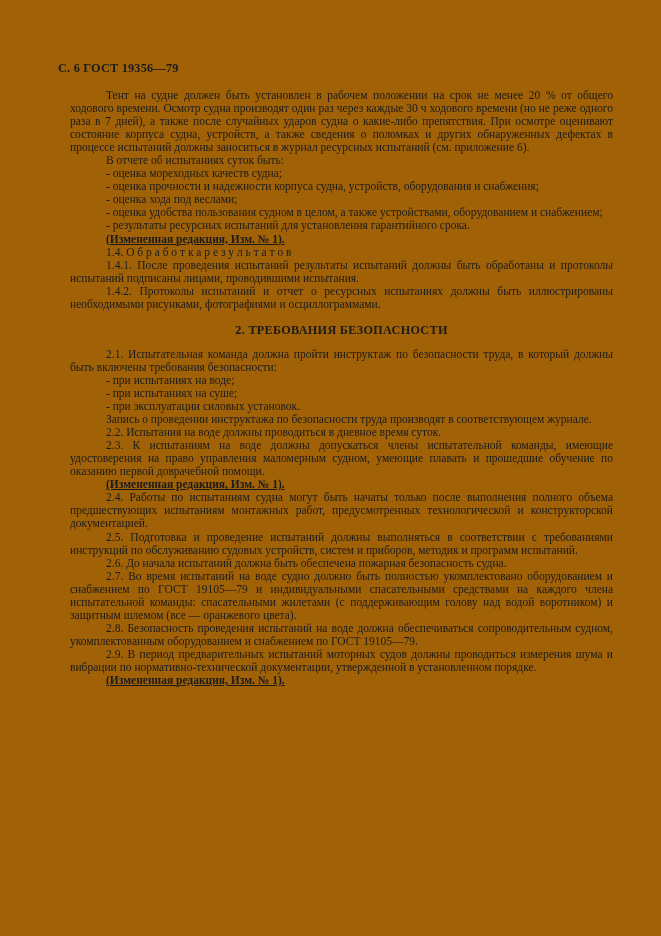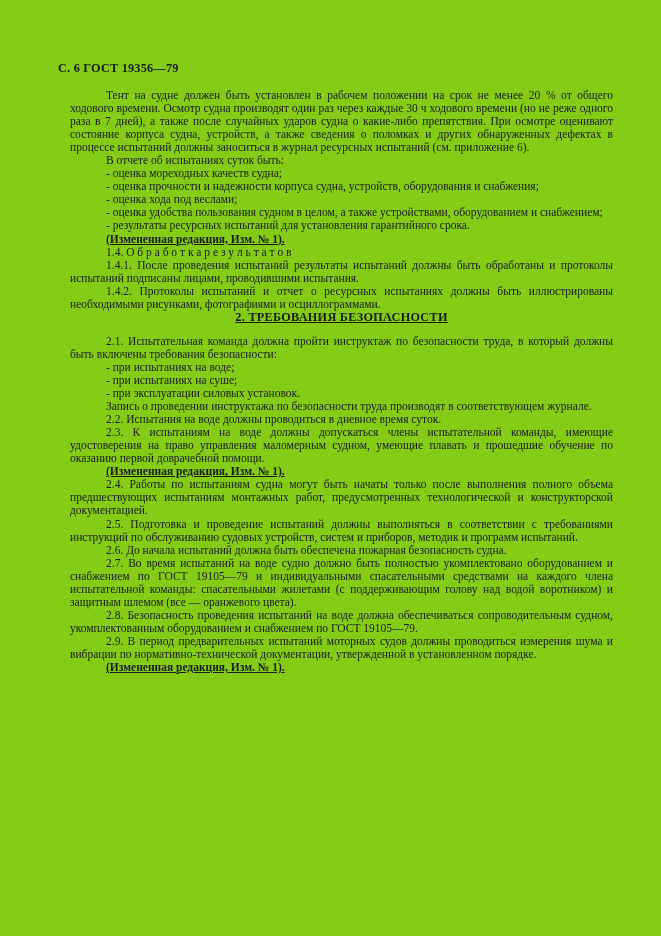--- a/index.html
+++ b/index.html
@@ -4,21 +4,21 @@
 <style>
   html, body {
     margin: 0;
     padding: 0;
     background: #ffffff;
   }
   .page {
     position: relative;
     width: 661px;
     height: 936px;
-    background: #84cc16;
+    background: #a16207;
     color: #1b1b1b;
     font-family: "Liberation Serif", serif;
     overflow: hidden;
     box-sizing: border-box;
   }
   .doc-header {
     position: absolute;
     top: 61px;
     left: 58px;
     font-size: 12.3px;
@@ -43,22 +43,22 @@
   .doc-body p.bold {
     font-weight: bold;
     text-decoration: underline;
   }
   .doc-body p.heading {
     font-weight: bold;
     text-align: center;
     text-indent: 0;
     font-size: 12.2px;
     letter-spacing: 0.3px;
+    margin-top: 13px;
     margin-bottom: 11px;
-    text-decoration: underline;
   }
 </style>
 </head>
 <body>
 
 <div class="page">
   <div class="doc-header">С. 6 ГОСТ 19356—79</div>
   <div class="doc-body">
       <p class="body">Тент на судне должен быть установлен в рабочем положении на срок не менее 20 % от общего ходового времени. Осмотр судна производят один раз через каждые 30 ч ходового времени (но не реже одного раза в 7 дней), а также после случайных ударов судна о какие-либо препятствия. При осмотре оценивают состояние корпуса судна, устройств, а также сведения о поломках и других обнаруженных дефектах в процессе испытаний должны заноситься в журнал ресурсных испытаний (см. приложение 6).</p>
       <p class="body">В отчете об испытаниях суток быть:</p>

